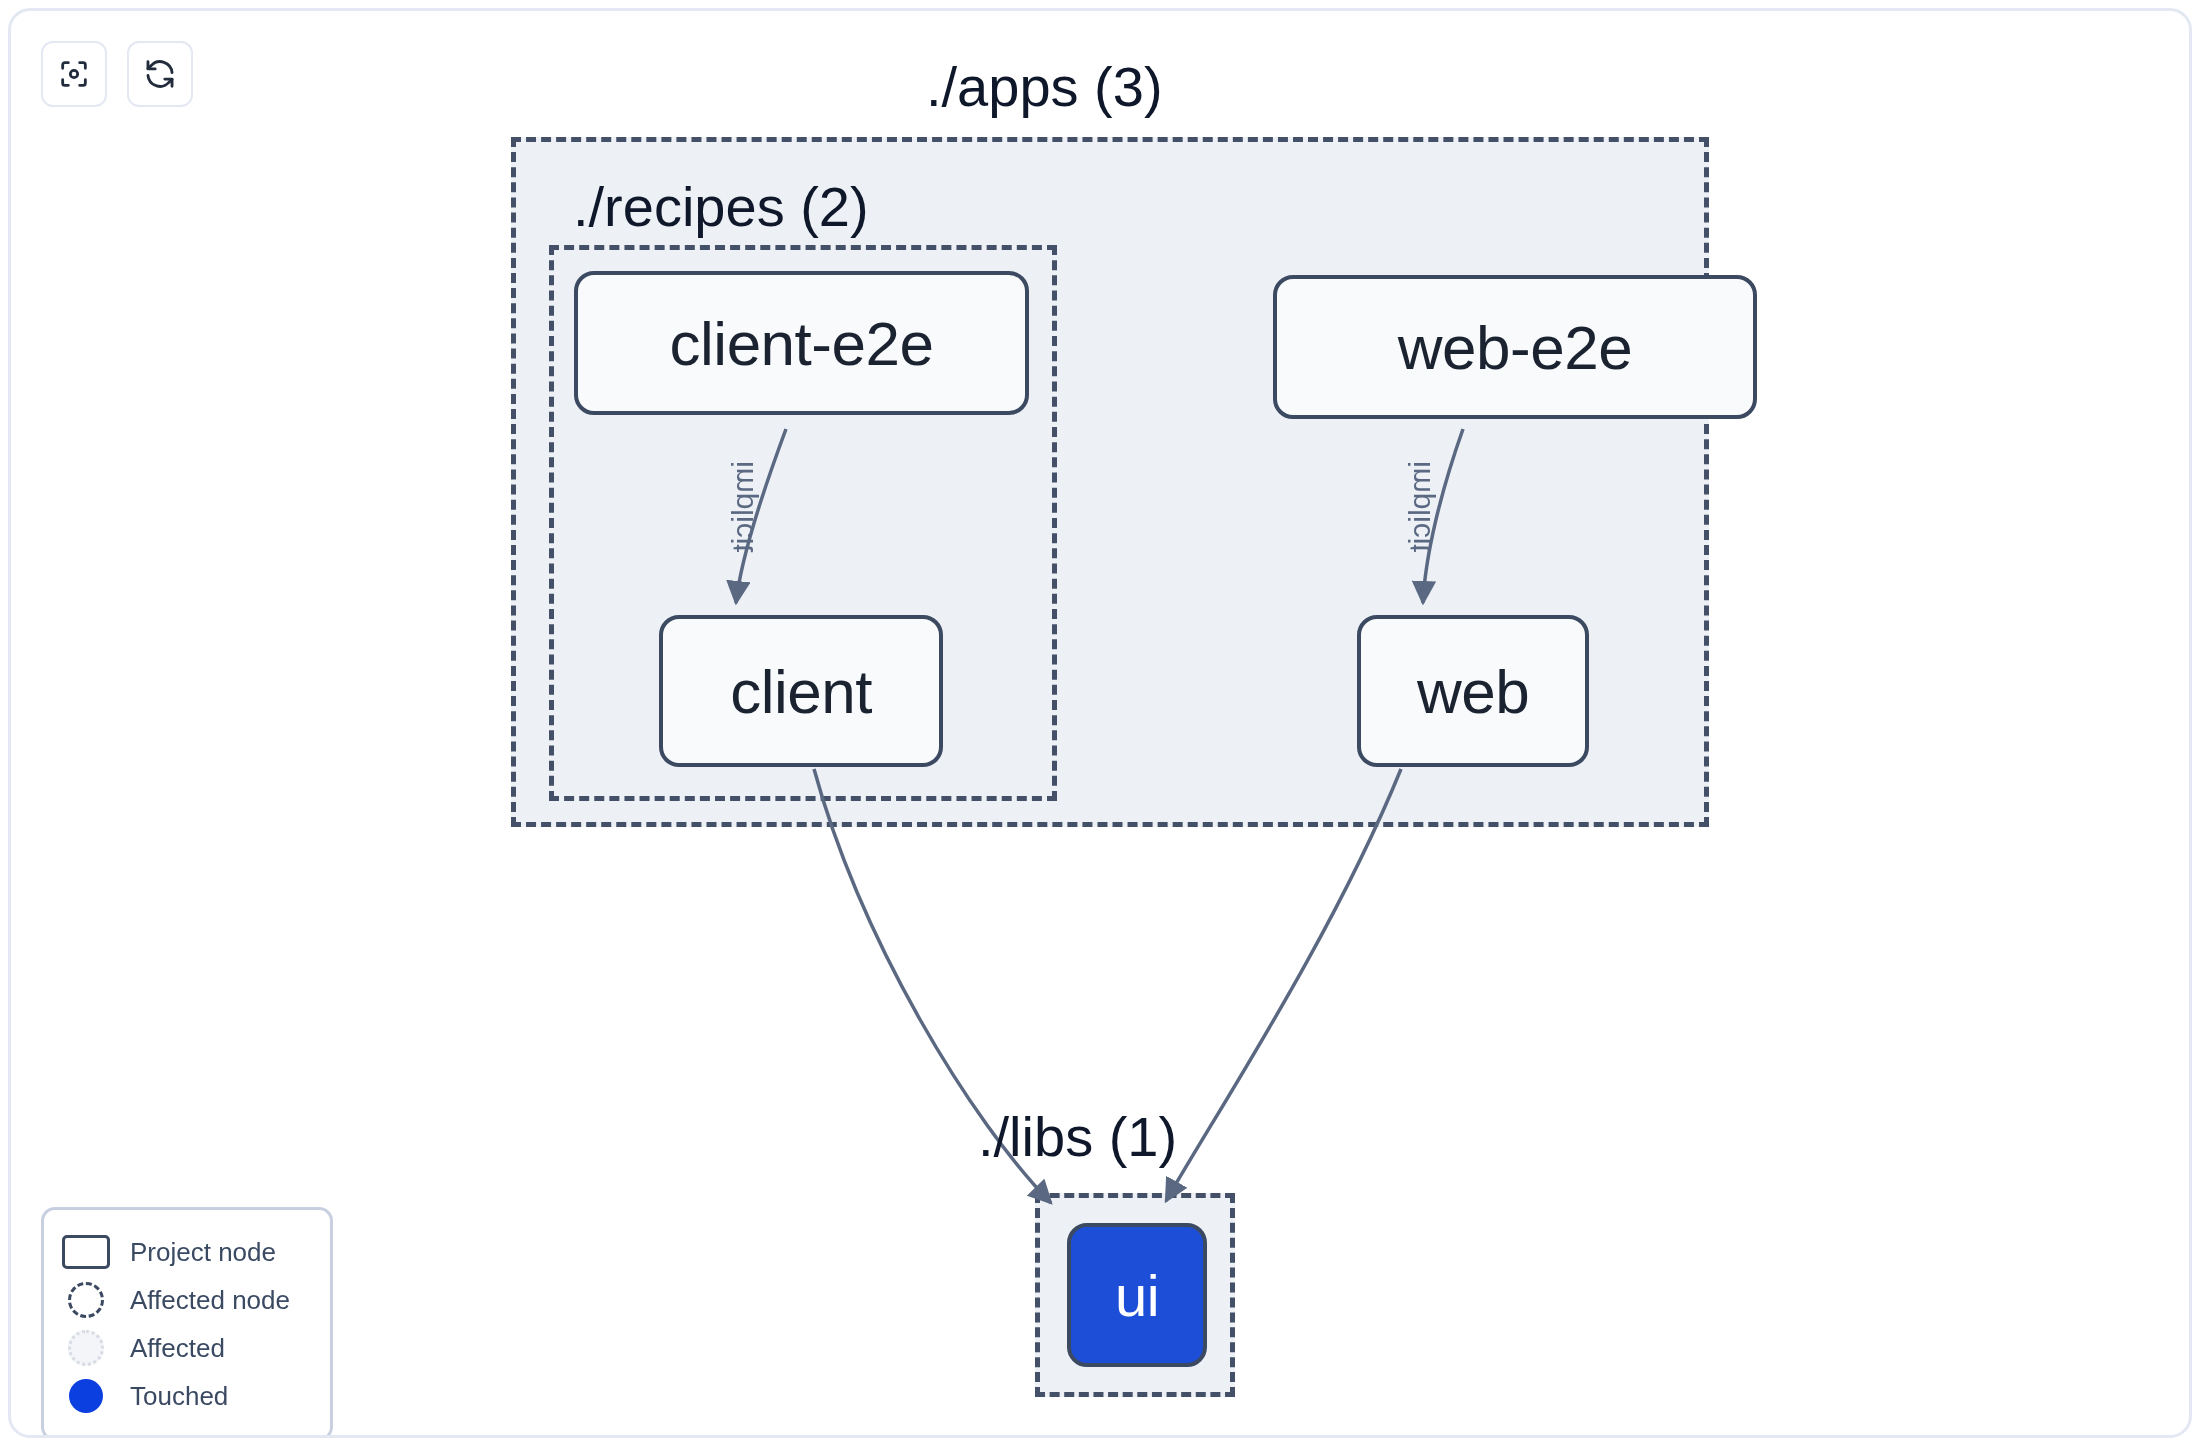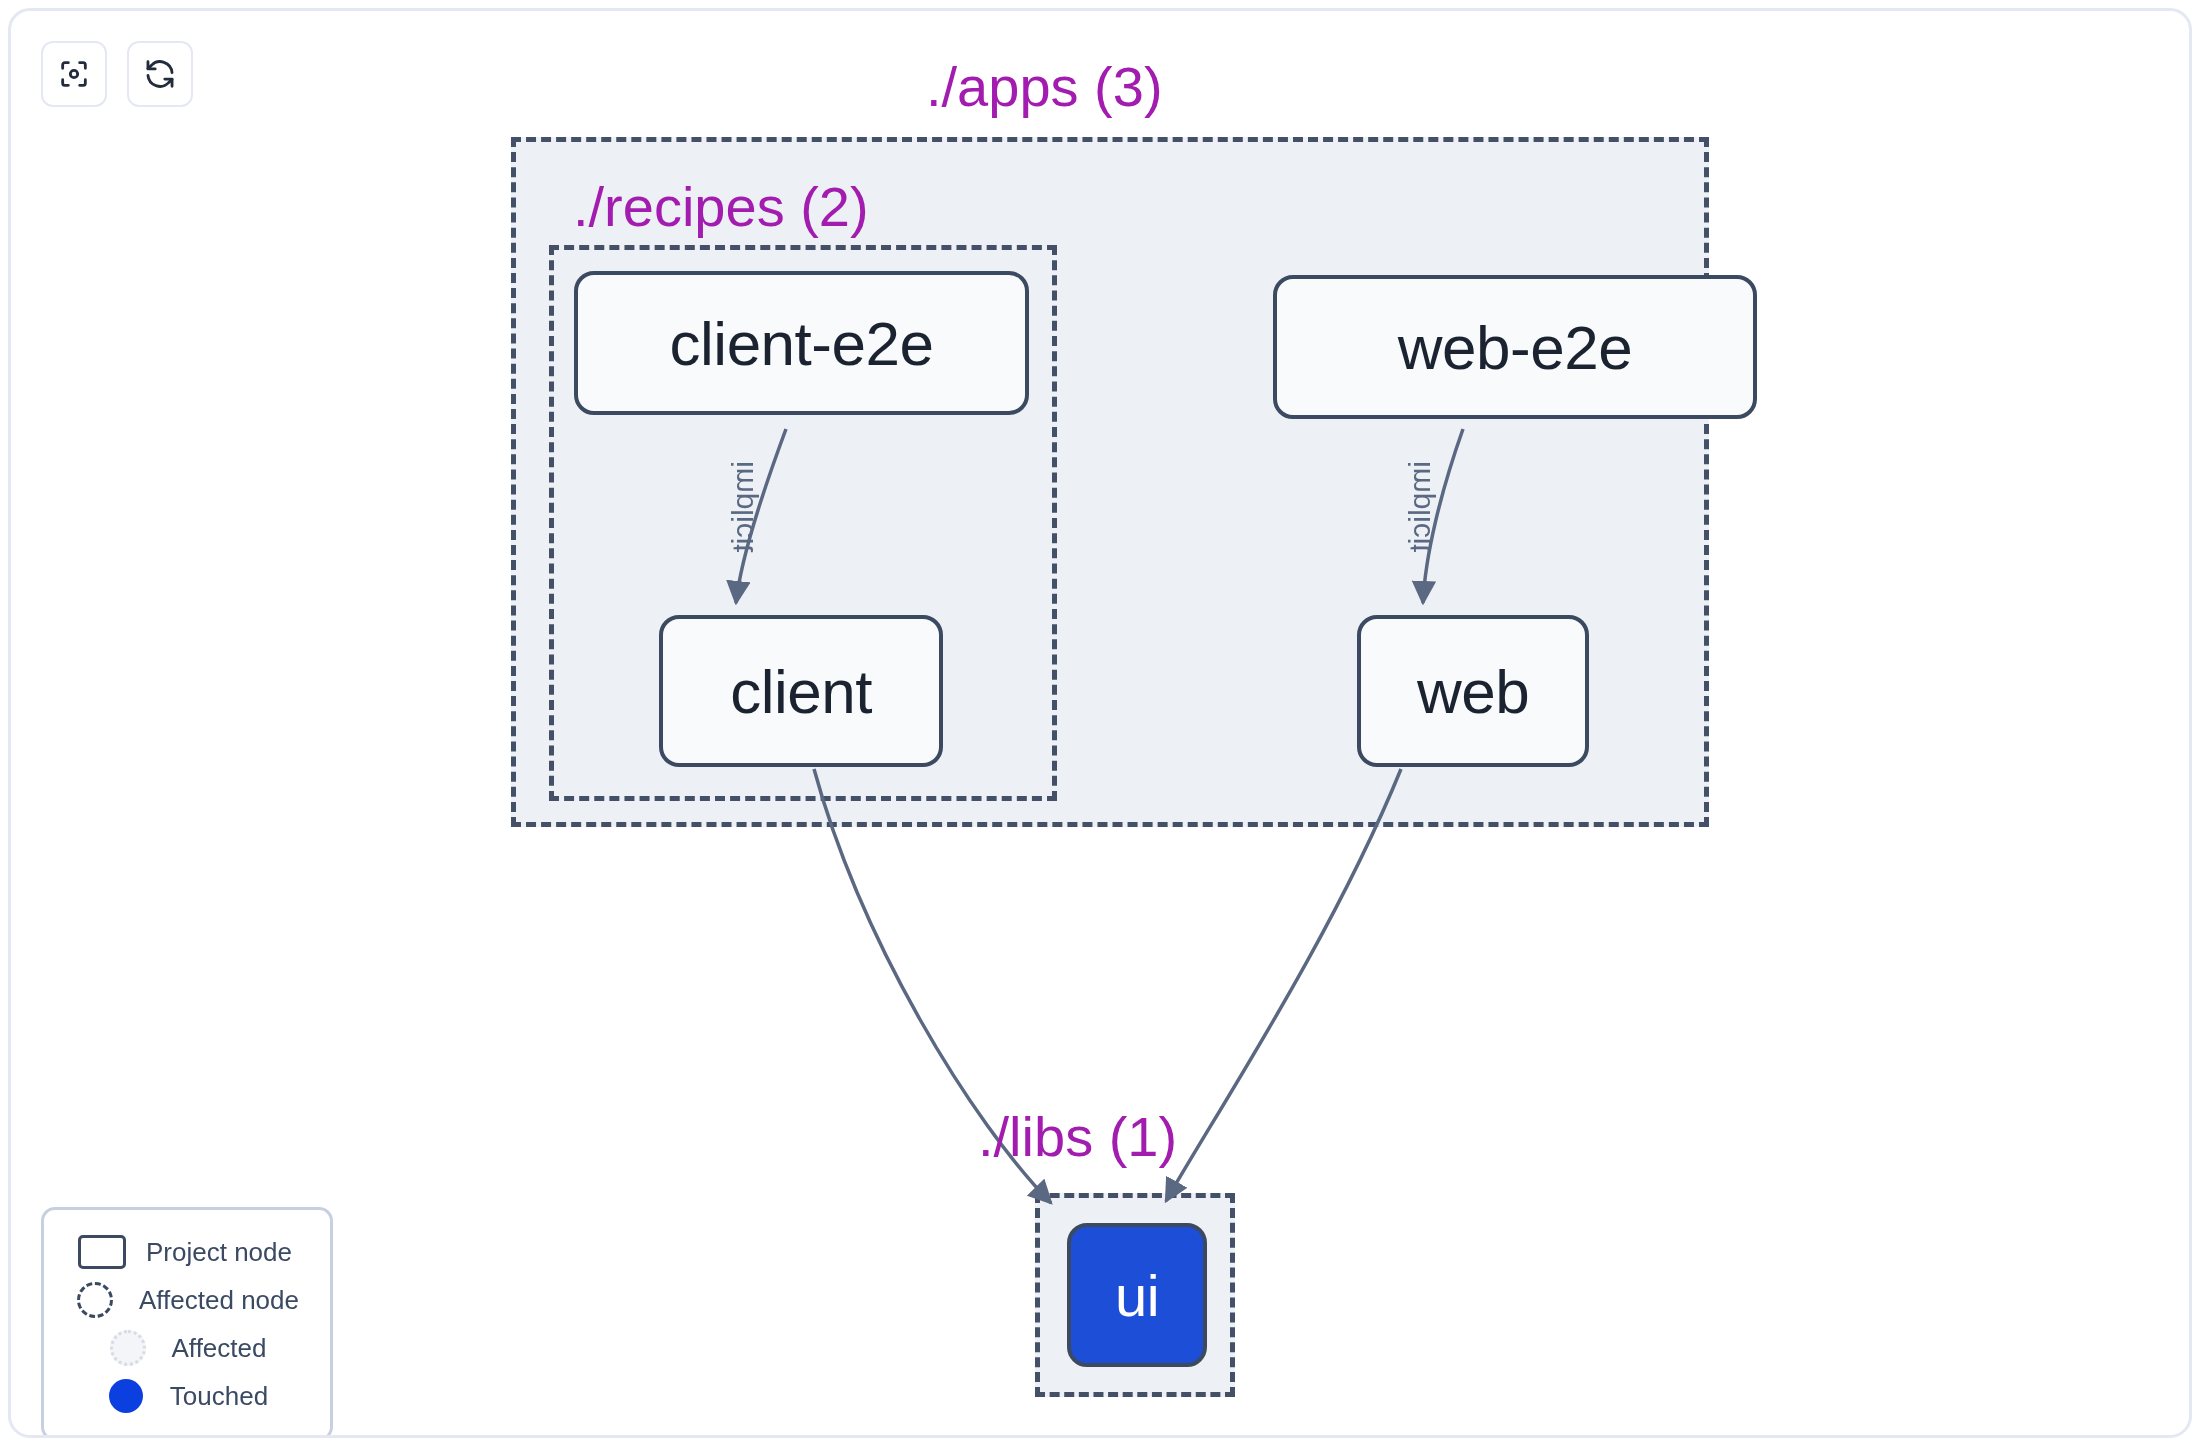--- a/index.html
+++ b/index.html
@@ -61,21 +61,21 @@
 
   
   .composite {
     position: absolute;
     background: #edf0f5;
     border: 5px dashed #445068;
     z-index: 5;
   }
   .composite-label {
     position: absolute;
-    color: #a21caf;
+    color: #0f172a;
     font-size: 56px;
     line-height: 1;
     white-space: nowrap;
     font-family: "Liberation Sans", sans-serif;
     z-index: 30;
   }
 
   #apps-container { left: 500px; top: 126px; width: 1198px; height: 690px; }
   #apps-label     { left: 915px; top: 48px; }
 
@@ -136,21 +136,20 @@
     background: #ffffff;
     border: 3px solid #c7cfe0;
     border-radius: 14px;
     z-index: 50;
   }
   .legend-row {
     display: flex;
     align-items: center;
     height: 48px;
     gap: 20px;
-    justify-content: center;
   }
   .legend-swatch {
     width: 48px;
     height: 34px;
     flex: 0 0 48px;
     display: flex;
     align-items: center;
     justify-content: center;
   }
   .sw-rect {

